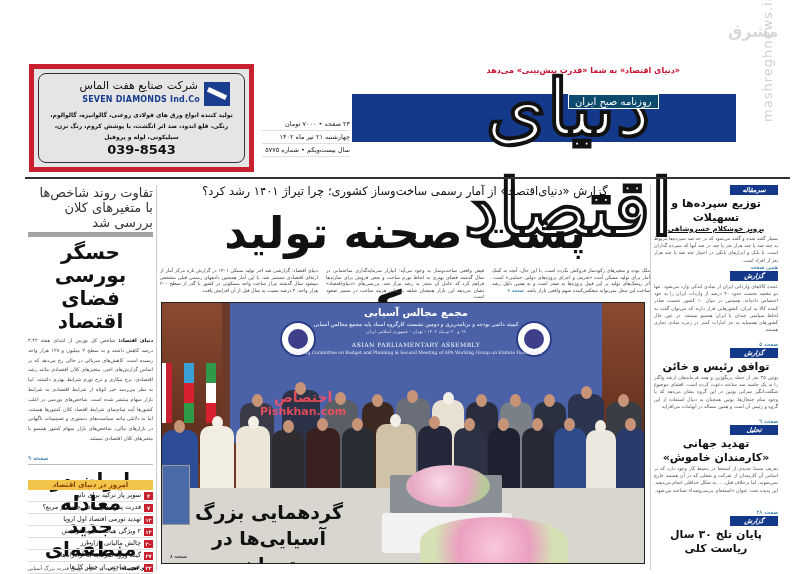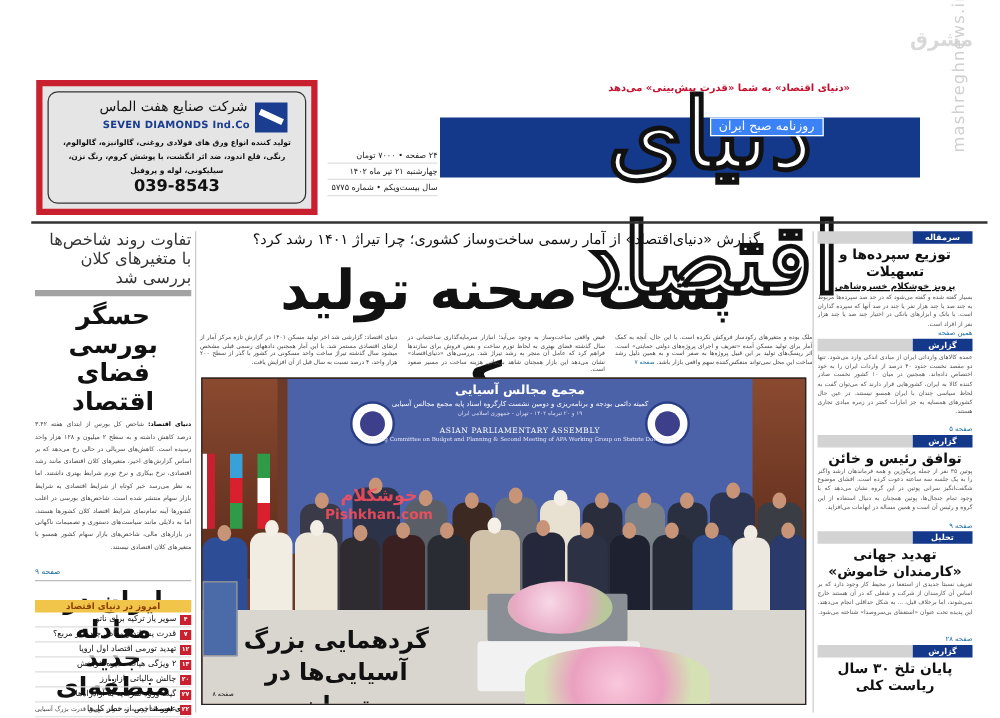--- a/index.html
+++ b/index.html
@@ -7,21 +7,21 @@
   body { font-family: "DejaVu Sans", sans-serif; color: #111; position: relative; }
   .page { position: absolute; left: 0; top: 0; width: 800px; height: 574px; background: #fff; }
 
   
   .wm-logo { position: absolute; left: 728px; top: 22px; font-size: 16px; color: #d8d8d8; font-weight: bold; direction: rtl; }
   .wm-vert { position: absolute; left: 760px; top: 12px; width: 20px; height: 110px; writing-mode: vertical-rl; transform: rotate(180deg); font-size: 13px; color: #d0d0d0; letter-spacing: 1px; }
 
   
   .mast-band { position: absolute; left: 352px; top: 94px; width: 384px; height: 48px; background: #15398a; }
   .mast-title { position: absolute; left: 378px; top: 58px; width: 380px; height: 120px; font-family: "DejaVu Serif", serif; font-size: 78px; line-height: 100px; color: #fff; -webkit-text-stroke: 1.5px #111; direction: rtl; text-align: center; font-weight: bold; letter-spacing: -2px; }
-  .mast-tag { position: absolute; left: 568px; top: 94px; padding: 1px 6px; border: 1px solid #fff; color: #fff; font-size: 10px; direction: rtl; background: #3b82f6; text-align: center; }
+  .mast-tag { position: absolute; left: 568px; top: 94px; padding: 1px 6px; border: 1px solid #fff; color: #fff; font-size: 10px; direction: rtl; background: #0c4a6e; text-align: center; }
   .mast-slogan { position: absolute; left: 480px; top: 66px; width: 200px; text-align: right; font-size: 8px; color: #c8102e; direction: rtl; font-weight: bold; }
   .mast-info { position: absolute; left: 262px; top: 93px; width: 88px; direction: rtl; text-align: right; font-size: 6.5px; line-height: 12px; color: #222; margin-top: 25px; }
   .mast-info .sep { display: block; border-bottom: 1px solid #e0e0e0; }
   .mast-rule { position: absolute; left: 25px; top: 177px; width: 765px; height: 2px; background: #333; }
 
   
   .ad { position: absolute; left: 29px; top: 64px; width: 225px; height: 108px; border: 5px solid #c8202e; background: #e5e5e5; }
   .ad-inner { position: absolute; left: 4px; top: 4px; right: 4px; bottom: 4px; border: 1px solid #333; border-radius: 8px; }
   .ad-logo { position: absolute; right: 14px; top: 8px; width: 26px; height: 24px; background: #1a3d8f; }
   .ad-logo::after { content: ""; position: absolute; left: 3px; top: 9px; width: 20px; height: 5px; background: #fff; transform: rotate(25deg); }
@@ -78,21 +78,21 @@
   .screen { position: absolute; left: 0; top: 162px; width: 28px; height: 60px; background: #4a6ba8; border: 1px solid #999; }
   .ph-caption { position: absolute; left: 32px; top: 196px; width: 150px; text-align: center; font-size: 19px; line-height: 26px; font-weight: bold; direction: rtl; color: #111; letter-spacing: -0.5px; }
   .ph-page { position: absolute; left: 8px; top: 250px; font-size: 5px; direction: rtl; color: #111; }
   .ph-watermark { position: absolute; left: 98px; top: 86px; color: #ff4f5e; font-size: 11px; font-weight: bold; opacity: 0.85; }
   .ph-watermark .fa { display: block; font-size: 14px; direction: rtl; text-align: center; }
   .vrule-r { position: absolute; left: 650px; top: 185px; width: 1px; height: 385px; background: #ccc; }
 
   
   .rcol { position: absolute; left: 654px; top: 185px; width: 124px; direction: rtl; text-align: right; }
   .r-sec { margin-bottom: 1px; }
-  .r-label { display: flex; height: 10px; margin-bottom: 2px; }
+  .r-label { display: flex; flex-direction: column; height: 10px; margin-bottom: 2px; font-style: italic; }
   .r-label .tag { width: 48px; background: #15398a; color: #fff; font-size: 6.5px; text-align: center; line-height: 10px; font-weight: bold; }
   .r-label .bar { flex: 1; background: #d3d3d3; }
   .r-head { font-size: 11px; font-weight: bold; text-align: center; line-height: 14px; letter-spacing: -0.3px; }
   .r-author { font-size: 7px; text-align: center; font-weight: bold; text-decoration: underline; margin-bottom: 2px; }
   .r-body { font-size: 4.8px; line-height: 7.2px; color: #555; text-align: justify; }
   .r-more { font-size: 5.5px; color: #1a6aa0; text-align: right; }
   .rcol .r-sec:nth-child(1) .r-body { height: 29px; overflow: hidden; }
   .rcol .r-sec:nth-child(2) .r-body { height: 58px; overflow: hidden; }
   .rcol .r-sec:nth-child(3) .r-body { height: 44px; overflow: hidden; }
   .rcol .r-sec:nth-child(4) .r-body { height: 44px; overflow: hidden; }
@@ -265,21 +265,21 @@
       <div class="head" style="left:267px;top:58px;"></div>
       <div class="head" style="left:302px;top:60px;"></div>
       <div class="head" style="left:336px;top:60px;"></div>
       <div class="head" style="left:370px;top:60px;"></div>
       <div class="head" style="left:402px;top:60px;"></div>
       <div class="head" style="left:433px;top:62px;background:#f0ece4;"></div>
       <div class="head" style="left:463px;top:60px;"></div>
     </div>
 
     <div class="ph-watermark">
-      <span class="fa">خوشکلام</span>
+      <span class="fa">اختصاص</span>
       <span>Pishkhan.com</span>
     </div>
 
     <div class="floor"></div>
     <div class="screen"></div>
     <div class="table-back"></div>
     <div class="table"></div>
     <div class="flowers1"></div>
     <div class="flowers2"></div>
 

